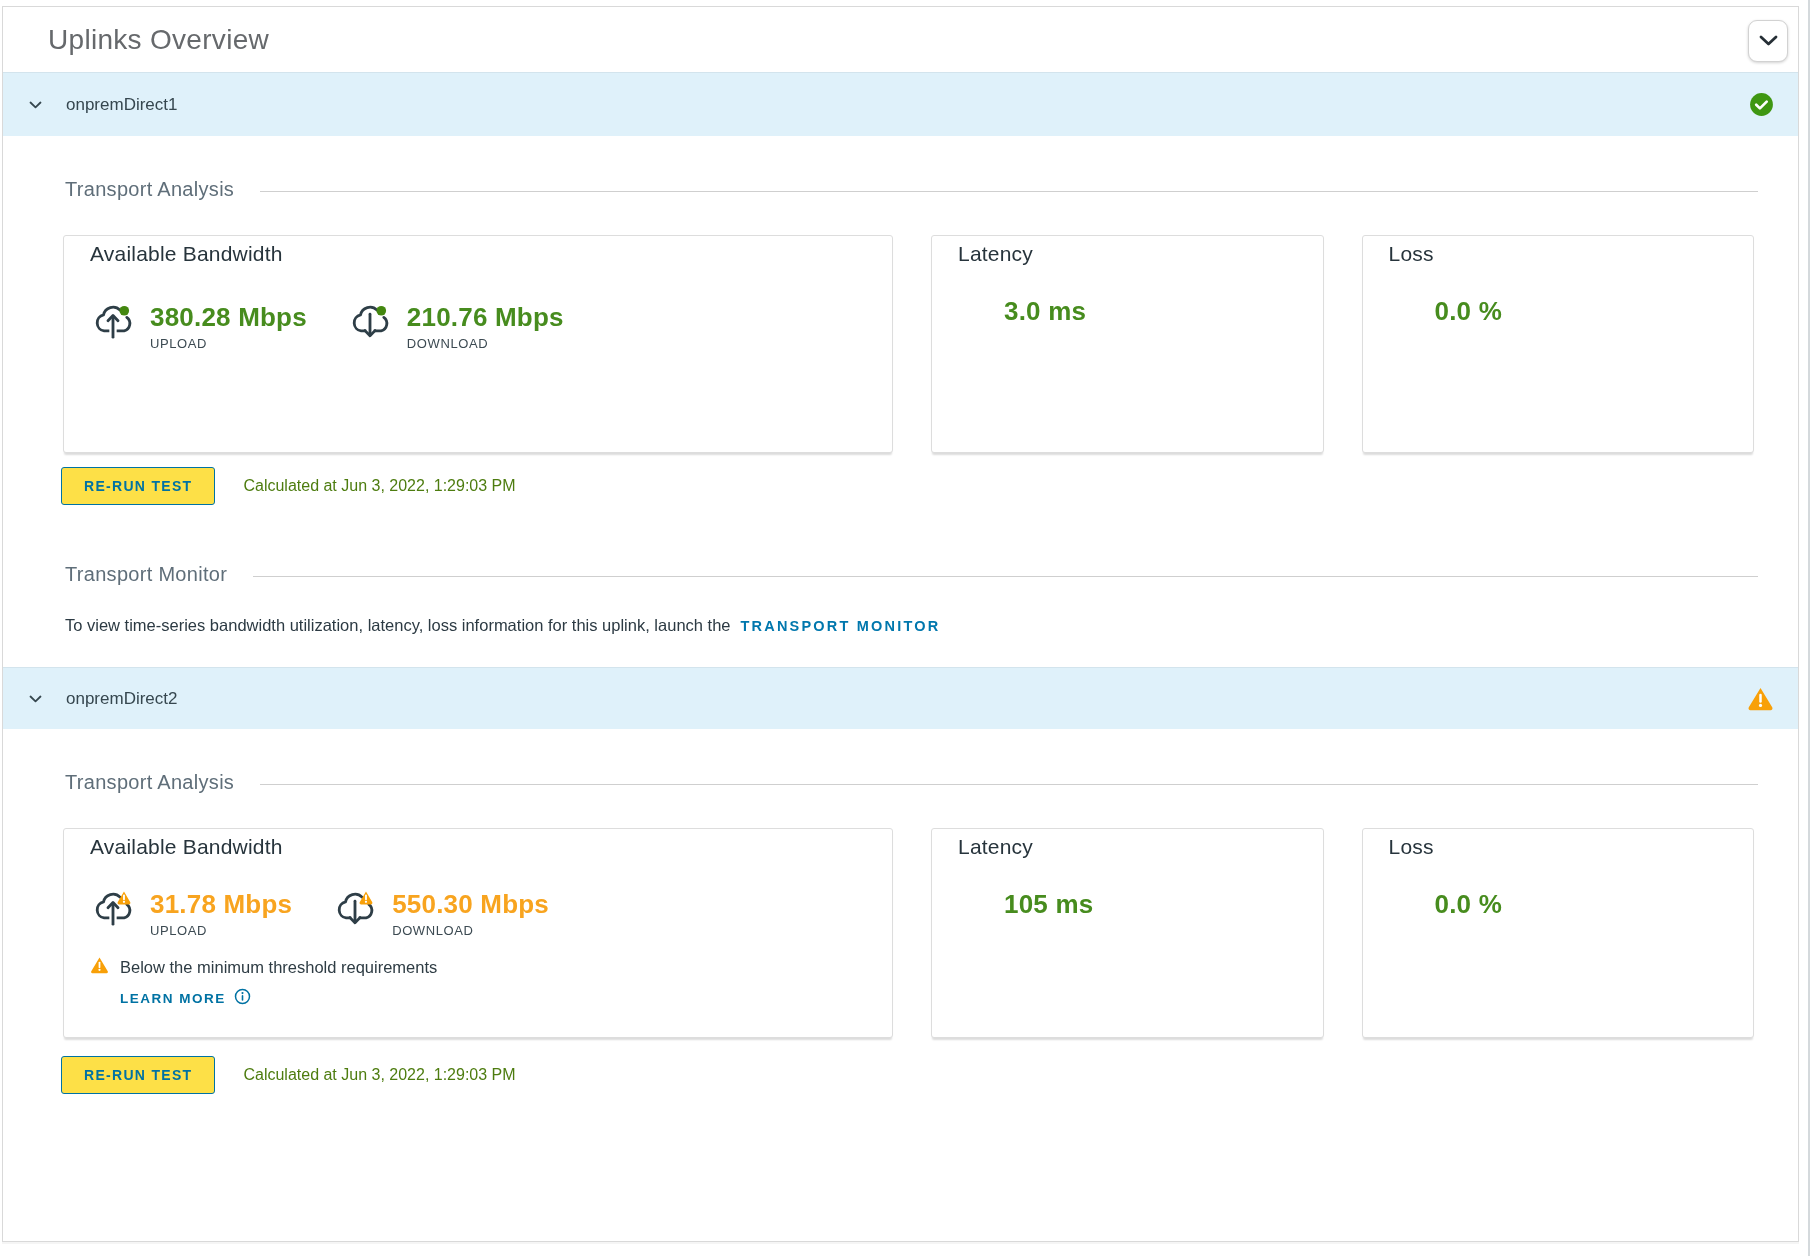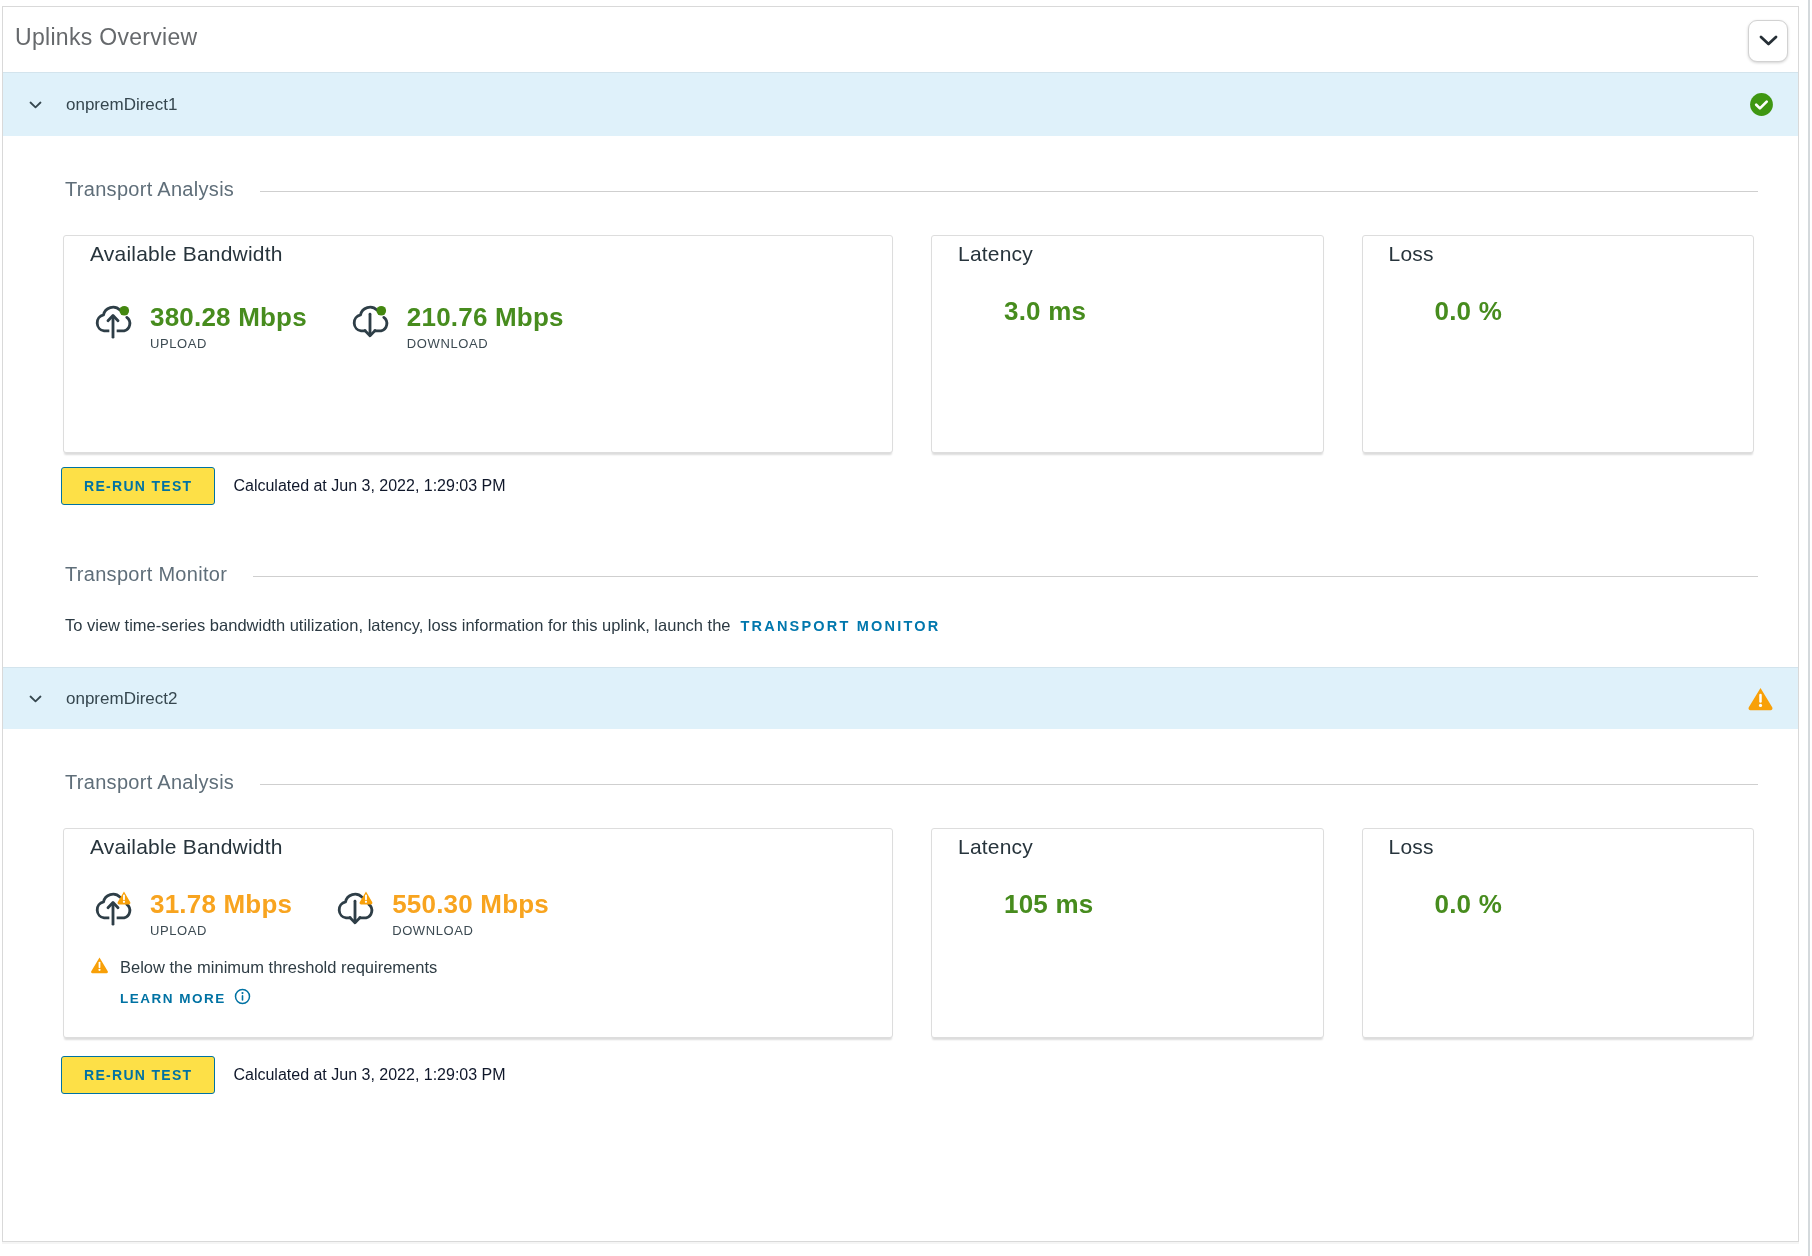--- a/index.html
+++ b/index.html
@@ -20,22 +20,23 @@
     background: #fff;
     border: 1px solid #d9d9d9;
     box-shadow: 0 2px 0 rgba(0,0,0,0.04);
   }
   
   .panel-header {
     display: flex; align-items: flex-start; justify-content: space-between;
     padding: 13px 10px 10px 12px;
   }
   .panel-title {
-    font-size: 23px; font-weight: 400; color: #66696c; letter-spacing: .3px;
+    font-size: 28px; font-weight: 400; color: #66696c; letter-spacing: .3px;
     padding-top: 4px;
+    margin-left: 33px;
   }
   .collapse-btn {
     width: 40px; height: 42px;
     background: #fff; border: 1px solid #d2d2d2; border-radius: 9px;
     box-shadow: 0 1px 3px rgba(0,0,0,.18);
     display: flex; align-items: center; justify-content: center;
     cursor: pointer;
   }
   
   .uplink-row {
@@ -93,21 +94,21 @@
     text-decoration: none; cursor: pointer;
   }
   
   .rerun-row { display: flex; align-items: center; margin: 14px 0 0 58px; }
   .rerun-btn {
     background: #fde047; border: 1px solid #0072a3; border-radius: 3px;
     color: #0072a3; font-family: "Liberation Sans", sans-serif;
     font-size: 14px; font-weight: 700; letter-spacing: 1.3px;
     padding: 10px 22px; cursor: pointer;
   }
-  .calc-text { margin-left: 18px; font-size: 16px; color: #0f172a; }
+  .calc-text { margin-left: 28px; font-size: 16px; color: #4d7c0f; }
   
   .tm-text { margin: 30px 60px 32px 62px; font-size: 16.5px; color: #2c3a43; }
   .tm-link {
     font-size: 14.5px; font-weight: 700; color: #0077ad; letter-spacing: 2.2px;
     text-decoration: none; margin-left: 10px; cursor: pointer; white-space: nowrap;
   }
   .pad-bottom { height: 40px; }
 </style>
 </head>
 <body>

